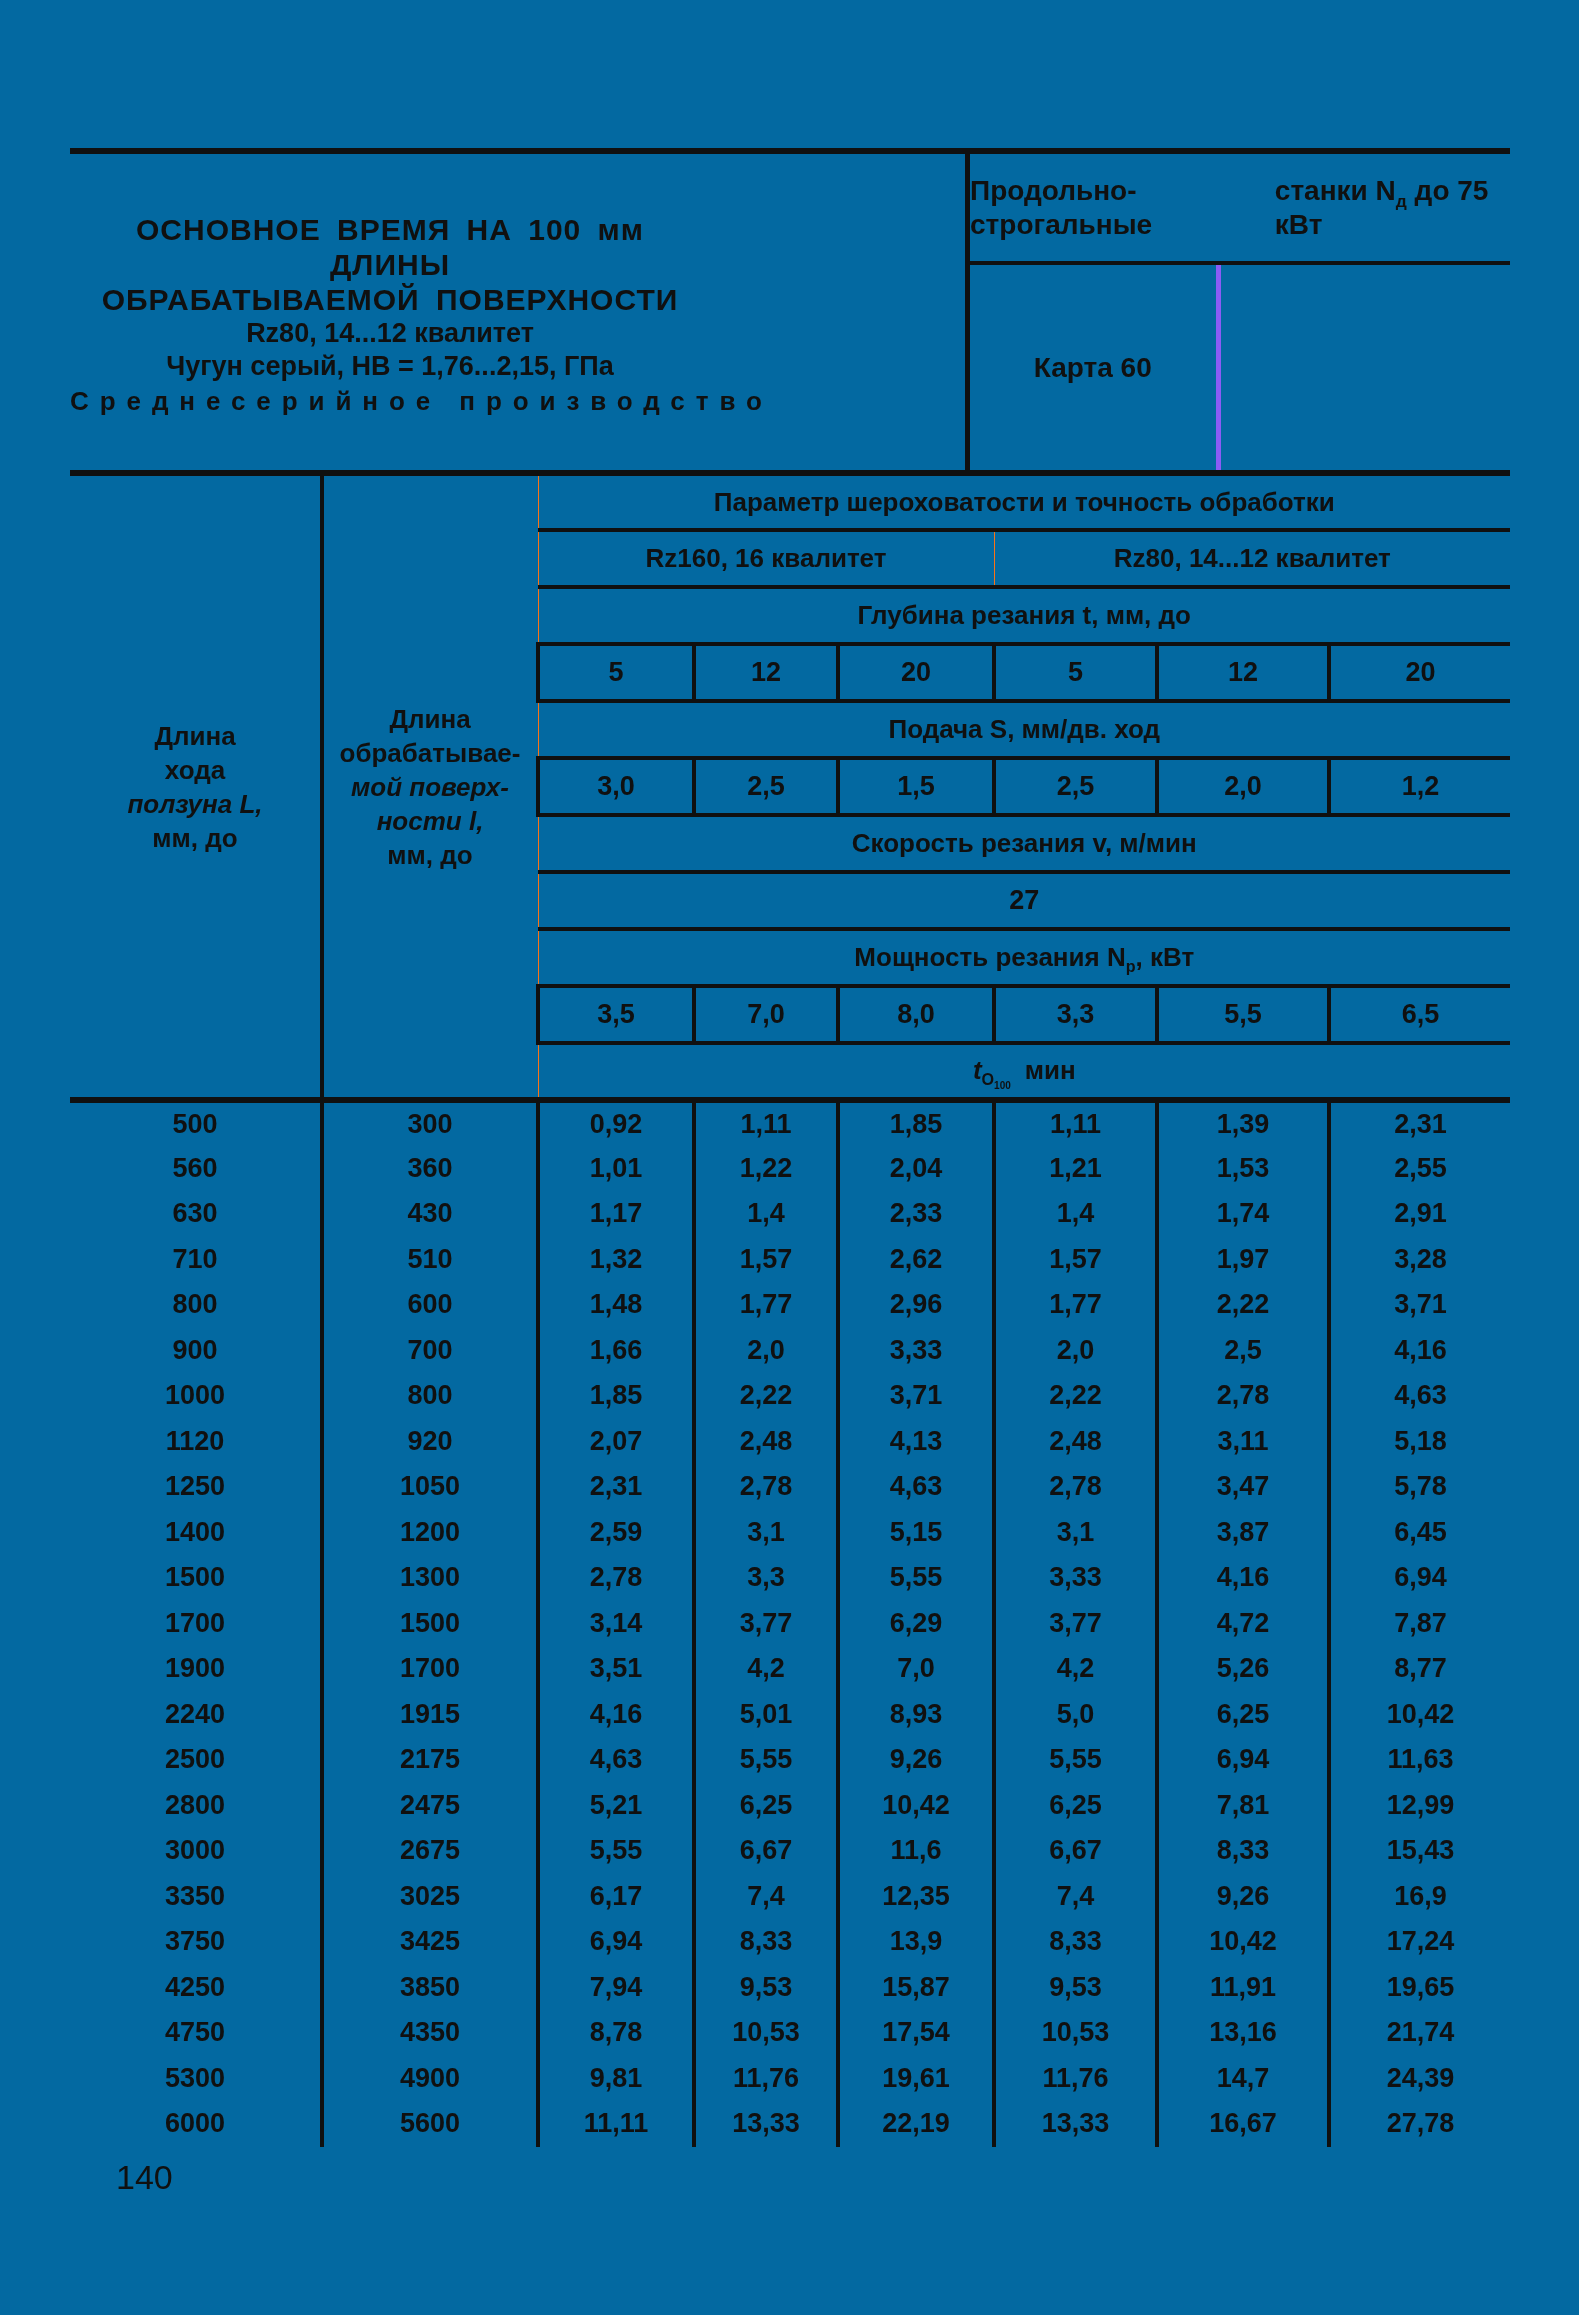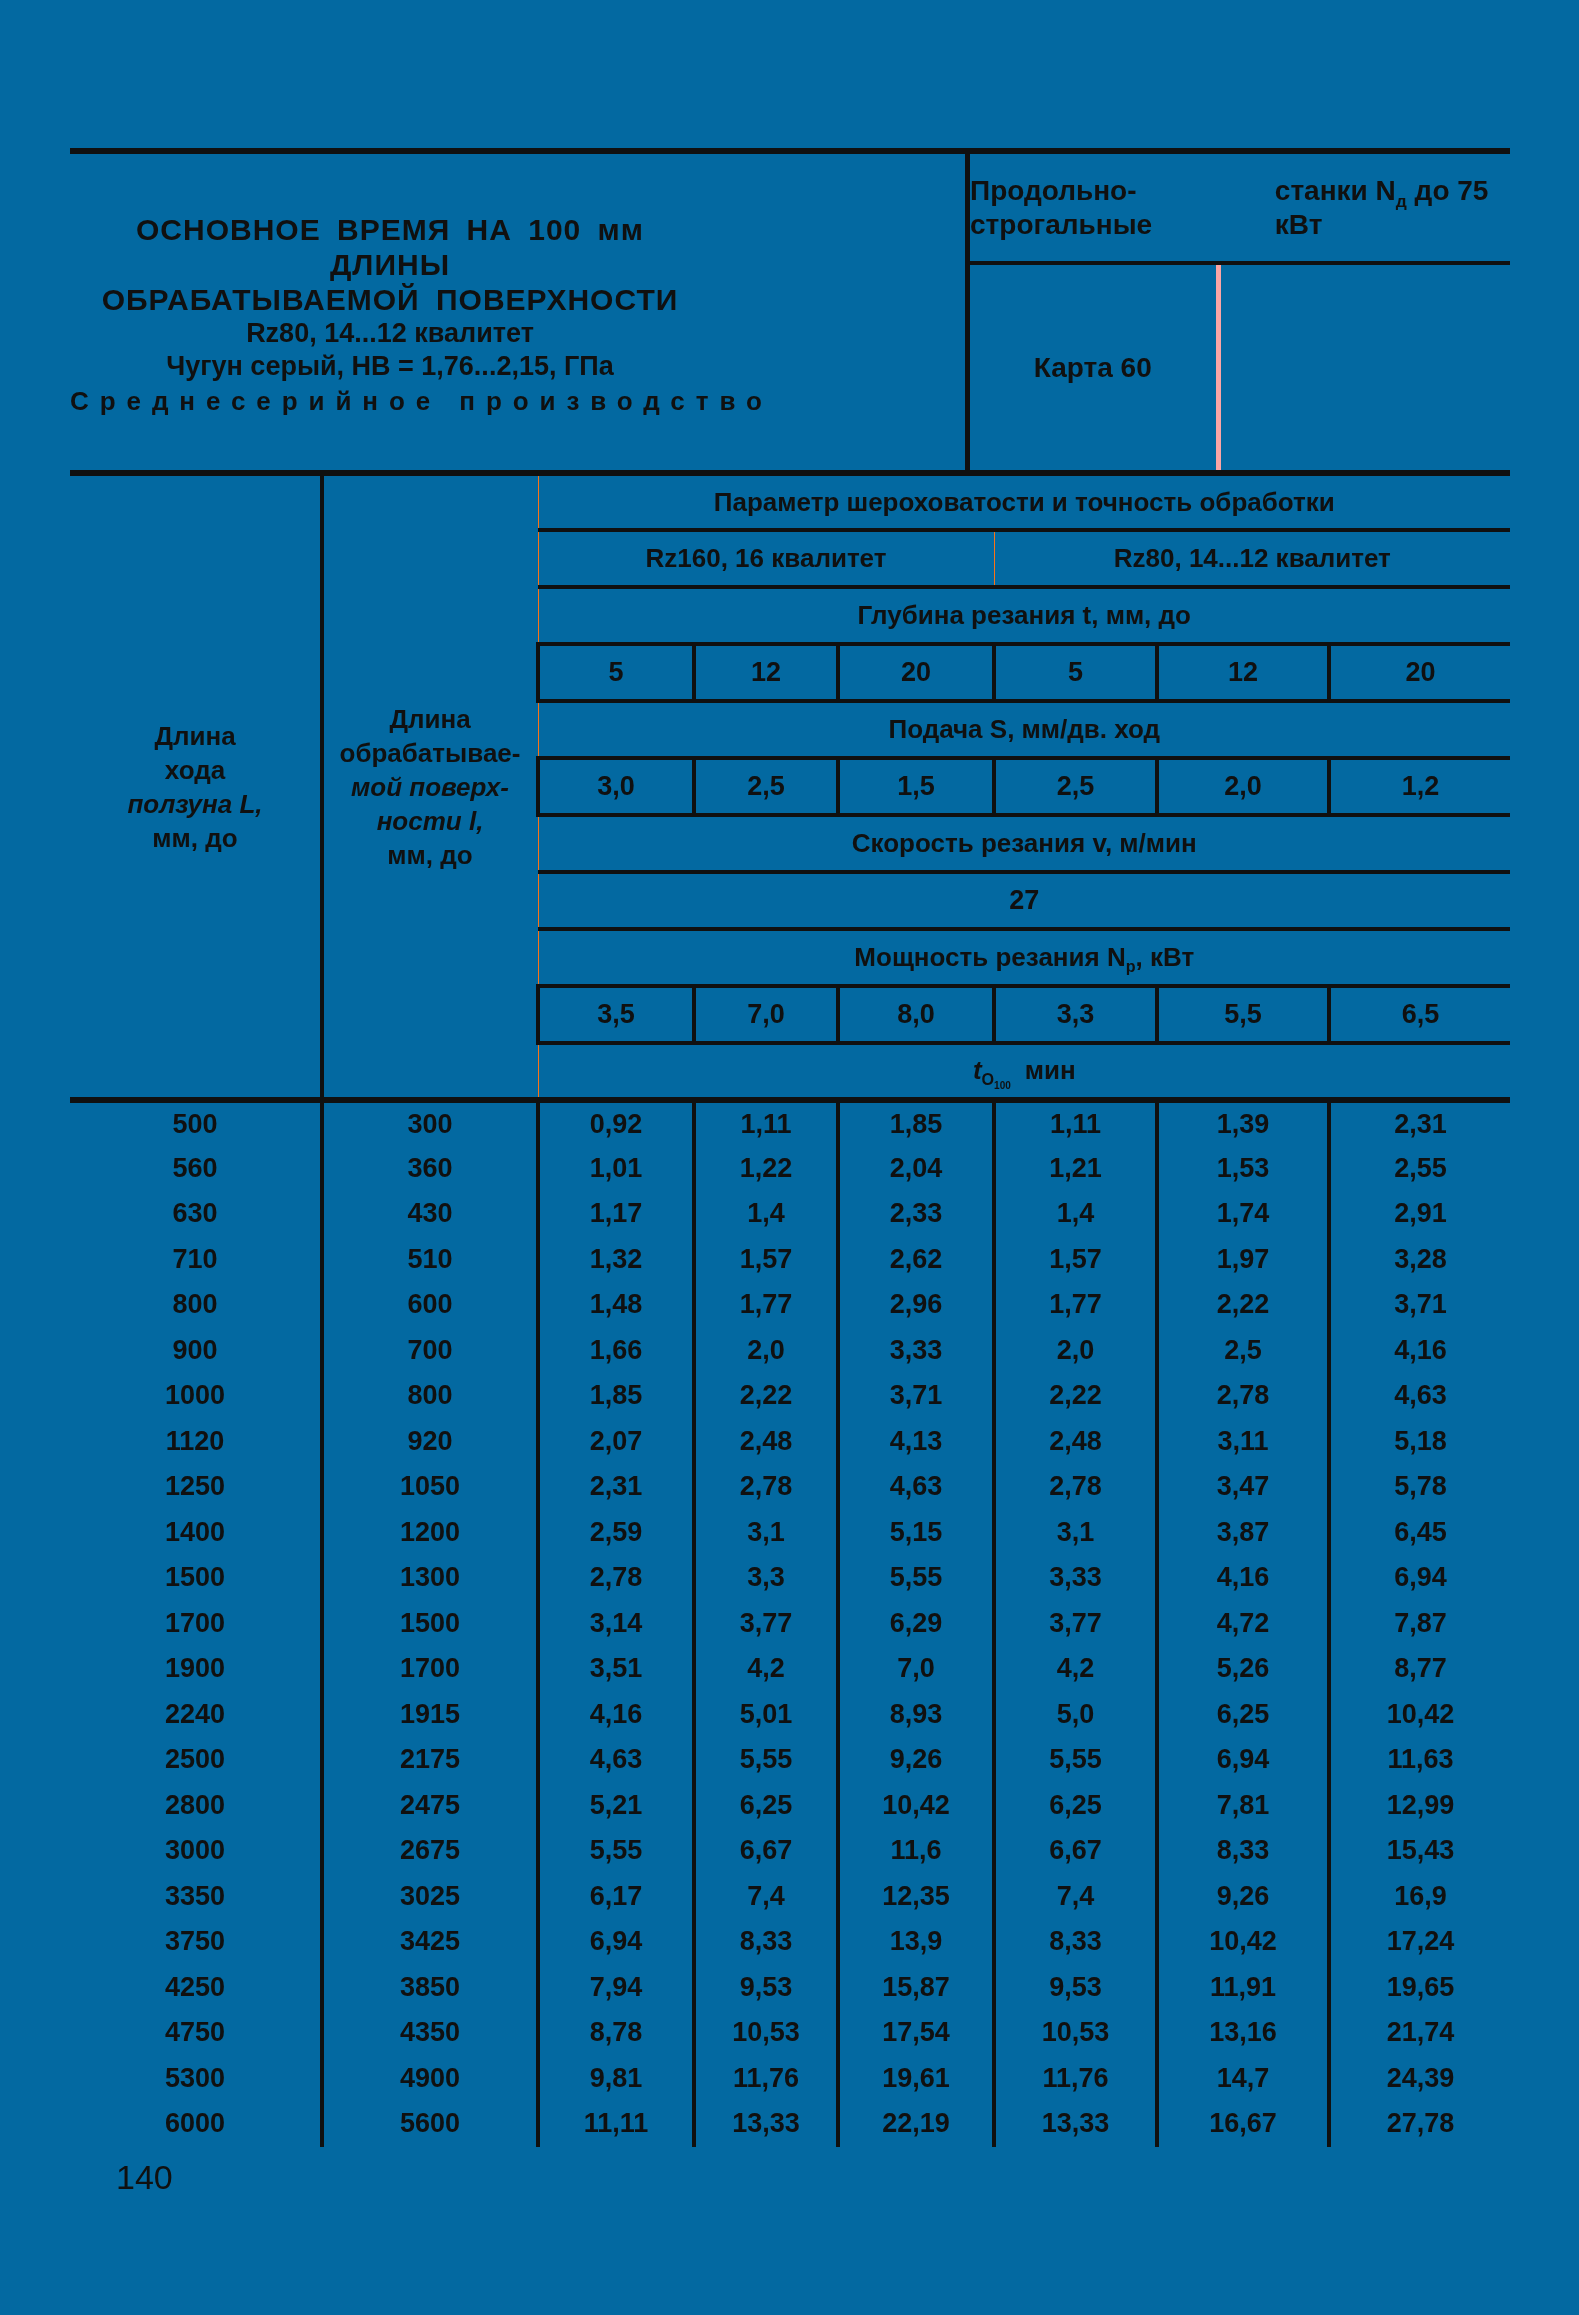--- a/index.html
+++ b/index.html
@@ -15,21 +15,21 @@
   }
   .header-left{width:895px;display:flex;align-items:center;}
   .title-wrap{width:640px;text-align:center;font-weight:bold;padding-top:6px;}
   .title-line{font-size:30px;line-height:35px;letter-spacing:1px;word-spacing:7px;}
   .subtitle-line{font-size:27px;line-height:33px;}
   .subtitle-spaced{font-size:26px;line-height:36px;letter-spacing:0.42em;white-space:nowrap;}
   .header-right{width:545px;border-left:5px solid #101010;display:flex;flex-direction:column;box-sizing:border-box;}
   .hr-cell1{height:107px;border-bottom:4px solid #101010;display:flex;justify-content:center;align-items:center;font-weight:bold;font-size:28px;line-height:34px;}
   .hr-cell2{height:97px;border-bottom:4px solid #101010;display:flex;justify-content:center;align-items:center;font-weight:bold;font-style:italic;font-size:28px;}
   .hr-cell3{flex:1;display:flex;}
-  .hr-card{width:46.4%;border-right:5px solid #fca5a5;display:flex;justify-content:center;align-items:center;font-weight:bold;font-size:28px;box-sizing:border-box;}
+  .hr-card{width:46.4%;border-right:5px solid #8b5cf6;display:flex;justify-content:center;align-items:center;font-weight:bold;font-size:28px;box-sizing:border-box;}
   .hr-sheet{flex:1;display:flex;justify-content:center;align-items:center;font-weight:bold;font-size:28px;}
   sub{font-size:0.62em;line-height:0;}
   
   .main-table{position:absolute;left:70px;top:470px;width:1440px;}
   table{width:100%;border-collapse:collapse;table-layout:fixed;border-top:6px solid #101010;}
   thead tr{height:57px;}
   th{font-weight:bold;font-size:26px;padding:0;border-bottom:4px solid #101010;}
   th.val{font-size:27px;border-left:4px solid #101010;}
   th.span{border-left:1px solid #f97316;}
   th.col-a,th.col-b{

